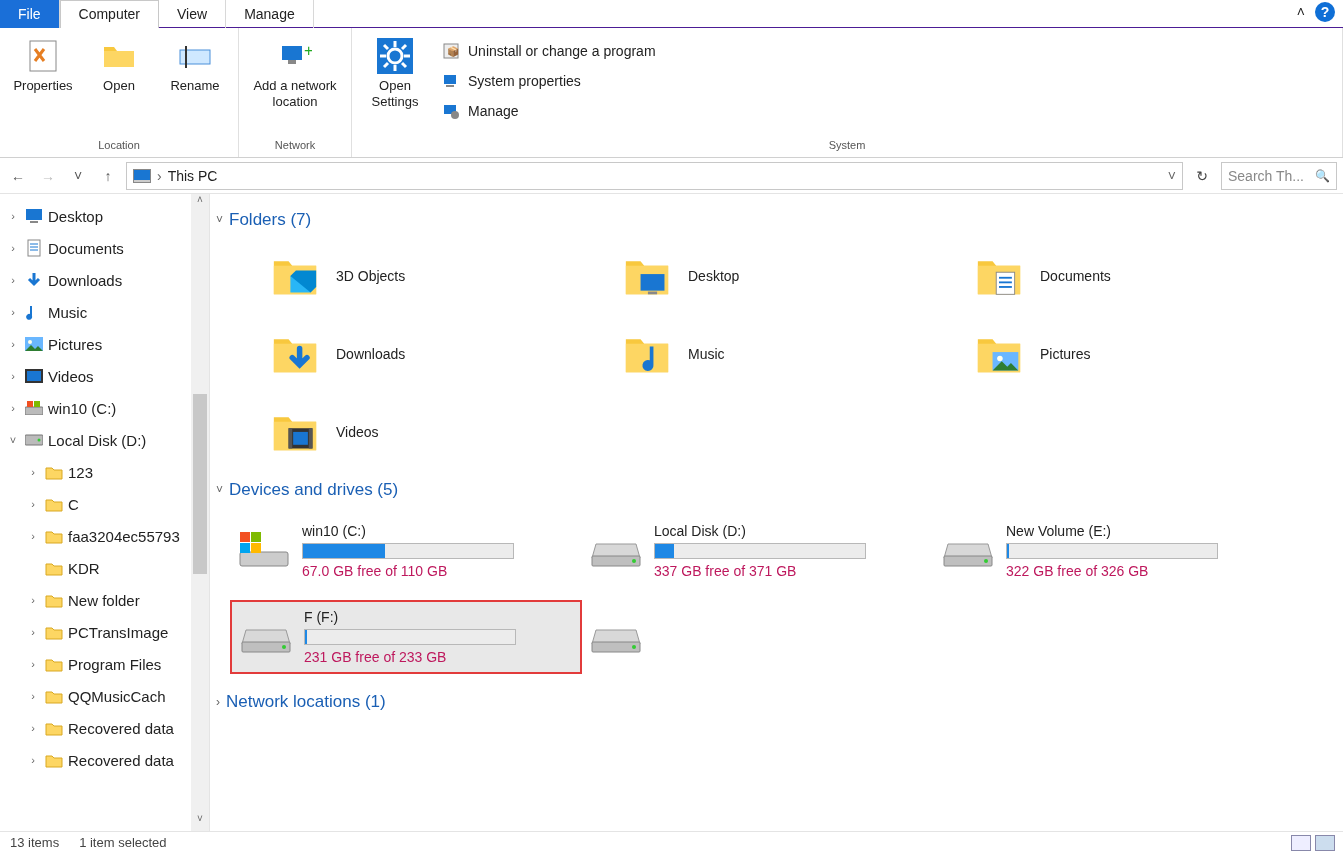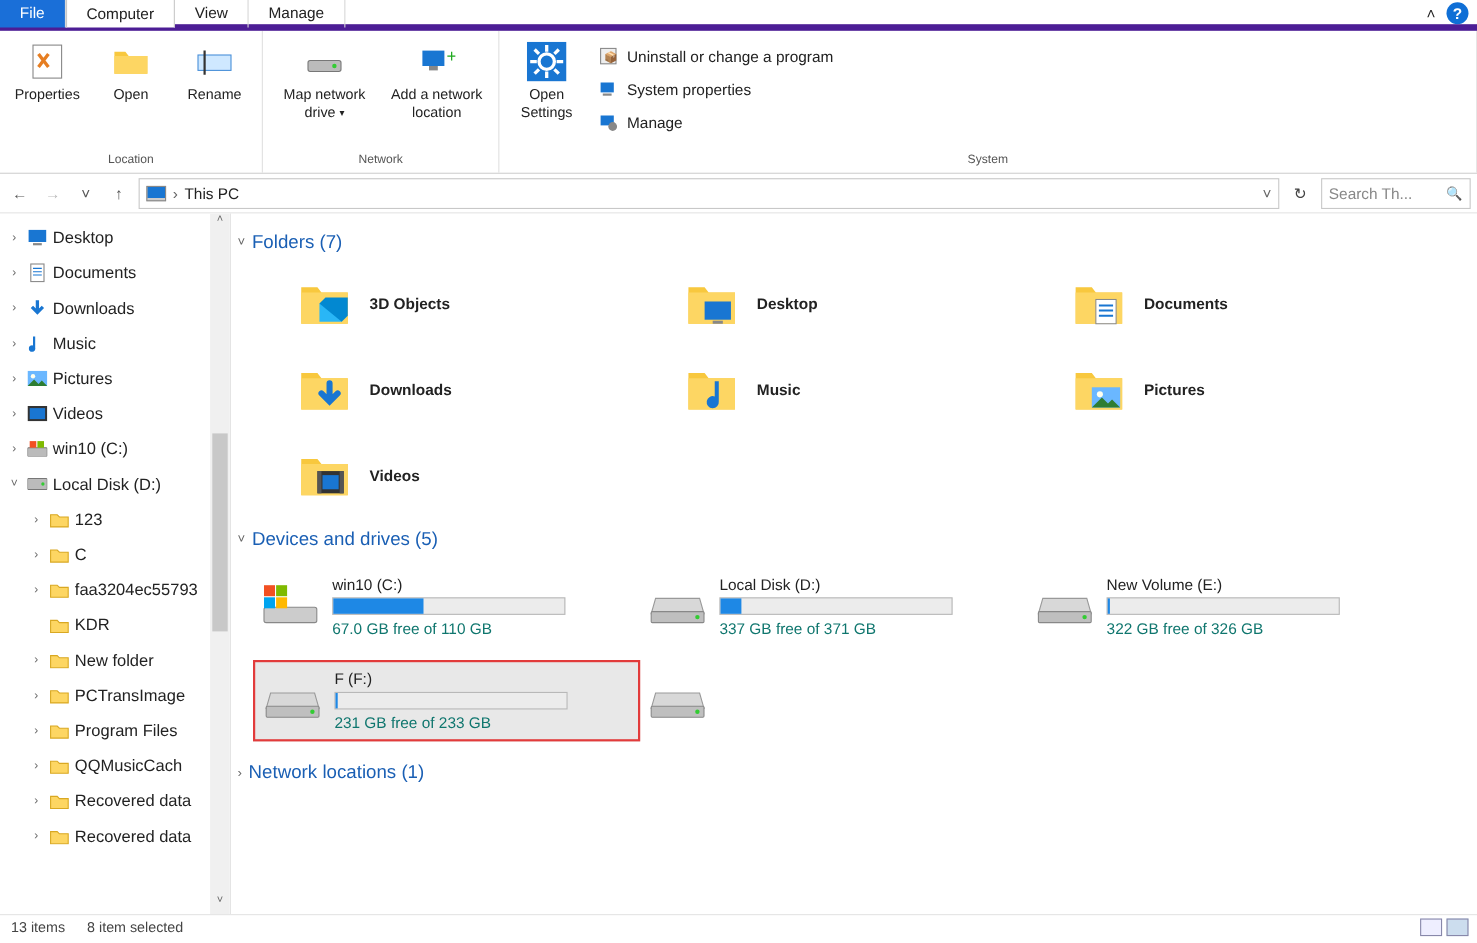--- a/index.html
+++ b/index.html
@@ -1,19 +1,19 @@
 <!DOCTYPE html>
 <html><head>
 <meta charset="utf-8">
 <style>
 * { box-sizing: border-box; margin: 0; padding: 0; font-family: "Segoe UI", Tahoma, sans-serif; }
 html, body { width: 1343px; height: 857px; background: #fff; overflow: hidden; font-size: 14px; color: #222; }
 
 
-.tabs { display: flex; align-items: center; height: 28px; border-bottom: 6px solid #4c1d95; position: relative; }
+.tabs { display: flex; align-items: center; height: 28px; border-bottom: 1px solid #4c1d95; position: relative; }
 .tab { padding: 4px 18px; height: 28px; display: flex; align-items: center; border-right: 1px solid #d8d8d8; cursor: default; }
 .tab.active { background: #1a6fd8; color: #fff; }
 .tab.current { border: 1px solid #c8c8c8; border-bottom: none; background: #fff; }
 .tabs-right { position: absolute; right: 8px; top: 2px; display: flex; gap: 10px; align-items: center; }
 .help-ico { width: 20px; height: 20px; border-radius: 50%; background: #0f6fd6; color: #fff; display: flex; align-items: center; justify-content: center; font-weight: bold; }
 
 
 .ribbon { display: flex; height: 130px; border-bottom: 1px solid #d0d0d0; background: #fff; }
 .group { display: flex; flex-direction: column; border-right: 1px solid #e0e0e0; padding: 4px 8px 2px; }
 .group-items { display: flex; flex: 1; gap: 6px; align-items: flex-start; }
@@ -26,49 +26,49 @@
 .syslink { display: flex; align-items: center; gap: 8px; height: 26px; padding: 0 6px; cursor: default; }
 .mini-ico { width: 18px; height: 18px; display: flex; align-items: center; justify-content: center; }
 
 
 .addr-row { display: flex; align-items: center; height: 36px; border-bottom: 1px solid #e4e4e4; padding: 0 6px; gap: 6px; }
 .nav-btn { width: 24px; height: 24px; display: flex; align-items: center; justify-content: center; color: #555; }
 .nav-btn.disabled { color: #bbb; }
 .addr-box { flex: 1; display: flex; align-items: center; border: 1px solid #c8c8c8; height: 28px; padding: 0 6px; gap: 6px; }
 .pc-ico { width: 18px; height: 14px; background: linear-gradient(#1976d2,#1976d2) 0 0/100% 10px no-repeat, #ccc; border: 1px solid #888; }
 .refresh { width: 26px; height: 26px; display: flex; align-items: center; justify-content: center; color: #444; border: 1px solid transparent; }
-.search-box { width: 136px; border: 1px solid #c8c8c8; height: 28px; display: flex; align-items: center; padding: 0 6px; color: #888; justify-content: space-between; text-align: right; }
+.search-box { width: 116px; border: 1px solid #c8c8c8; height: 28px; display: flex; align-items: center; padding: 0 6px; color: #888; justify-content: space-between; text-align: right; }
 
 
 .body { display: flex; height: calc(857px - 28px - 130px - 36px - 26px); }
 .sidebar { width: 210px; border-right: 1px solid #e4e4e4; overflow: hidden; position: relative; }
 .tree { padding-top: 6px; font-size: 15px; }
 .tree-row { display: flex; align-items: center; height: 32px; padding-left: 6px; gap: 4px; white-space: nowrap; cursor: default; }
 .tree-row.depth1 { padding-left: 26px; }
 .twist { width: 14px; text-align: center; color: #666; font-size: 11px; }
 .tico { width: 20px; height: 18px; display: flex; align-items: center; justify-content: center; }
 .sb-scroll { position: absolute; right: 0; top: 0; bottom: 0; width: 18px; background: #f0f0f0; }
 .sb-thumb { position: absolute; left: 2px; right: 2px; top: 200px; height: 180px; background: #c8c8c8; }
 .sb-arrow { position: absolute; left: 0; right: 0; height: 18px; text-align: center; font-size: 10px; color: #666; }
 
 .content { flex: 1; overflow: auto; padding: 10px 0 0 0; }
 .sect-head { display: flex; align-items: center; gap: 6px; font-size: 17px; color: #1a5fb4; padding: 6px 6px; cursor: default; }
 .sect-head .chev { font-size: 12px; color: #666; }
-.grid { display: grid; grid-template-columns: repeat(3, 352px); column-gap: 0; row-gap: 18px; padding: 10px 10px 12px 60px; font-weight: bold; }
+.grid { display: grid; grid-template-columns: repeat(3, 352px); column-gap: 0; row-gap: 18px; padding: 10px 10px 12px 60px; }
 .folder-item { display: flex; align-items: center; gap: 16px; height: 60px; cursor: default; }
 .big-folder-ico { width: 50px; height: 46px; }
 
 .drive-grid { display: grid; grid-template-columns: repeat(3, 352px); row-gap: 12px; padding: 8px 10px 12px 20px; }
 .drive-item { display: flex; gap: 12px; align-items: center; height: 74px; padding: 4px 8px; cursor: default; }
 .drive-item.selected { border: 2px solid #e23b3b; background: #e8e8e8; }
 .drv-ico { width: 52px; height: 40px; }
 .drv-info { display: flex; flex-direction: column; gap: 4px; }
 .bar { width: 212px; height: 16px; border: 1px solid #b8b8b8; background: #ececec; position: relative; }
 .bar-fill { position: absolute; left: 0; top: 0; bottom: 0; background: #1e88e5; }
-.free-text { color: #0f766e; font-size: 14px; }
+.free-text { color: #be185d; font-size: 14px; }
 
 .status { height: 22px; border-top: 1px solid #e4e4e4; display: flex; align-items: center; padding: 0 10px; gap: 20px; font-size: 13px; color: #444; position: relative; }
 .view-icons { position: absolute; right: 8px; display: flex; gap: 4px; }
 .view-ico { width: 20px; height: 16px; border: 1px solid #88a; background: #eef; }
 
 
 .folder-svg { fill: #fdd663; }
 .folder-tab { fill: #f8c83e; }
 </style>
 </head>
@@ -114,29 +114,20 @@
             </svg>
           </span>
         <span>Rename</span>
       </div>
     </div>
     <div class="group-label">Location</div>
   </div>
 
   <div class="group">
     <div class="group-items">
-      <div class="rbtn wide">
-        <span class="ico">
-            <svg width="34" height="26">
-              <rect x="2" y="12" width="30" height="10" rx="2" fill="#bbb" stroke="#777"></rect>
-              <circle cx="26" cy="17" r="2" fill="#3c3"></circle>
-            </svg>
-          </span>
-        <span><span>Map network drive</span> <span class="caret">▾</span></span>
-      </div>
       <div class="rbtn wide">
         <span class="ico">
             <svg width="34" height="28">
               <rect x="4" y="4" width="20" height="14" fill="#1976d2"></rect>
               <rect x="10" y="18" width="8" height="4" fill="#888"></rect>
               <text x="26" y="14" font-size="16" fill="#2a2">+</text>
             </svg>
           </span>
         <span>Add a network location</span>
       </div>
@@ -551,18 +542,18 @@
 
     <div class="sect-head">
       <span class="chev">›</span>
       <span>Network locations (1)</span>
     </div>
   </div>
 </div>
 
 <div class="status">
   <span>13 items</span>
-  <span>8 item selected</span>
+  <span>1 item selected</span>
   <div class="view-icons">
     <span class="view-ico"></span>
     <span class="view-ico" style="background:#cde"></span>
   </div>
 </div>
 
 </body></html>

